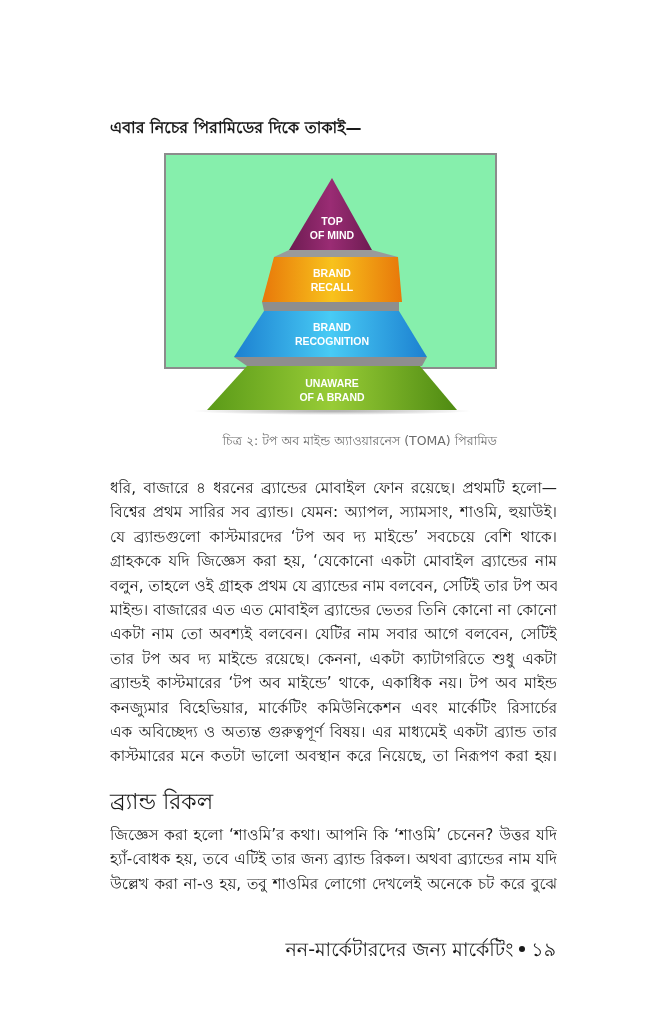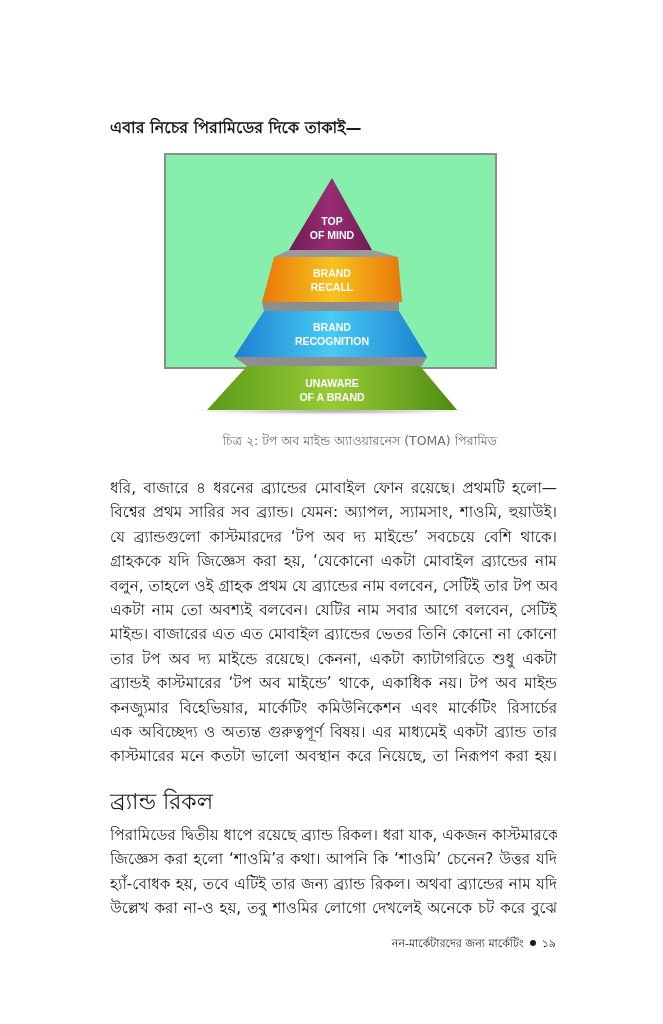--- a/index.html
+++ b/index.html
@@ -10,21 +10,21 @@
       border: 2px solid #8c8c8c; box-sizing: border-box; background: #86efac; }
     .figure-box svg { position: absolute; left: 0; top: 0; }
     .tier-label { font-family: "Liberation Sans", "DejaVu Sans", sans-serif; font-weight: bold; fill: #ffffff; font-size: 10.5px; text-anchor: middle; }
     .caption { position: absolute; left: 164px; top: 432px; width: 333px; text-align: right;
       font-size: 12.5px; color: #6b6b6b; white-space: nowrap; }
     .body-text { position: absolute; left: 110px; width: 447px; font-size: 15.2px; line-height: 24.4px; text-align: justify; }
     .body-text .line { display: block; text-align: justify; text-align-last: justify; white-space: nowrap; overflow: hidden; }
     .p1 { top: 476px; }
     .heading { position: absolute; left: 110px; top: 784px; font-size: 22px; font-weight: normal; white-space: nowrap; }
     .p2 { top: 823px; }
-    .footer { position: absolute; right: 107px; top: 935px; font-size: 11px; white-space: nowrap; }
+    .footer { position: absolute; right: 107px; top: 935px; font-size: 19px; white-space: nowrap; }
     .footer .bullet { display: inline-block; width: 6px; height: 6px; border-radius: 50%; background: #1a1a1a; vertical-align: middle; margin: 0 6px 3px 6px; }
   </style>
 </head>
 <body>
 
 <div class="intro">এবার নিচের পিরামিডের দিকে তাকাই—</div>
 
 <div class="figure-box">
   <svg width="333" height="273" viewBox="0 0 333 273">
     <defs>
@@ -86,33 +86,32 @@
 </div>
 
 <div class="caption">চিত্র ২: টপ অব মাইন্ড অ্যাওয়ারনেস (TOMA) পিরামিড</div>
 
 <div class="body-text p1">
   <span class="line">ধরি, বাজারে ৪ ধরনের ব্র্যান্ডের মোবাইল ফোন রয়েছে। প্রথমটি হলো—</span>
   <span class="line">বিশ্বের প্রথম সারির সব ব্র্যান্ড। যেমন: অ্যাপল, স্যামসাং, শাওমি, হুয়াউই।</span>
   <span class="line">যে ব্র্যান্ডগুলো কাস্টমারদের ‘টপ অব দ্য মাইন্ডে’ সবচেয়ে বেশি থাকে।</span>
   <span class="line">গ্রাহককে যদি জিজ্ঞেস করা হয়, ‘যেকোনো একটা মোবাইল ব্র্যান্ডের নাম</span>
   <span class="line">বলুন, তাহলে ওই গ্রাহক প্রথম যে ব্র্যান্ডের নাম বলবেন, সেটিই তার টপ অব</span>
+  <span class="line">মাইন্ড। বাজারের এত এত মোবাইল ব্র্যান্ডের ভেতর তিনি কোনো না কোনো</span>
   <span class="line">একটা নাম তো অবশ্যই বলবেন। যেটির নাম সবার আগে বলবেন, সেটিই</span>
-  <span class="line">মাইন্ড। বাজারের এত এত মোবাইল ব্র্যান্ডের ভেতর তিনি কোনো না কোনো</span>
   <span class="line">তার টপ অব দ্য মাইন্ডে রয়েছে। কেননা, একটা ক্যাটাগরিতে শুধু একটা</span>
   <span class="line">ব্র্যান্ডই কাস্টমারের ‘টপ অব মাইন্ডে’ থাকে, একাধিক নয়। টপ অব মাইন্ড</span>
   <span class="line">কনজ্যুমার বিহেভিয়ার, মার্কেটিং কমিউনিকেশন এবং মার্কেটিং রিসার্চের</span>
   <span class="line">এক অবিচ্ছেদ্য ও অত্যন্ত গুরুত্বপূর্ণ বিষয়। এর মাধ্যমেই একটা ব্র্যান্ড তার</span>
   <span class="line">কাস্টমারের মনে কতটা ভালো অবস্থান করে নিয়েছে, তা নিরূপণ করা হয়।</span>
 </div>
 
 <div class="heading">ব্র্যান্ড রিকল</div>
 
 <div class="body-text p2">
-  <span class="line">পিরামিডের দ্বিতীয় ধাপে রয়েছে ব্র্যান্ড রিকল। ধরা যাক, একজন কাস্টমারকে</span>
   <span class="line">জিজ্ঞেস করা হলো ‘শাওমি’র কথা। আপনি কি ‘শাওমি’ চেনেন? উত্তর যদি</span>
   <span class="line">হ্যাঁ-বোধক হয়, তবে এটিই তার জন্য ব্র্যান্ড রিকল। অথবা ব্র্যান্ডের নাম যদি</span>
   <span class="line">উল্লেখ করা না-ও হয়, তবু শাওমির লোগো দেখলেই অনেকে চট করে বুঝে</span>
 </div>
 
 <div class="footer">
   <span>নন-মার্কেটারদের জন্য মার্কেটিং</span><span class="bullet"></span><span>১৯</span>
 </div>
 
 </body></html>

